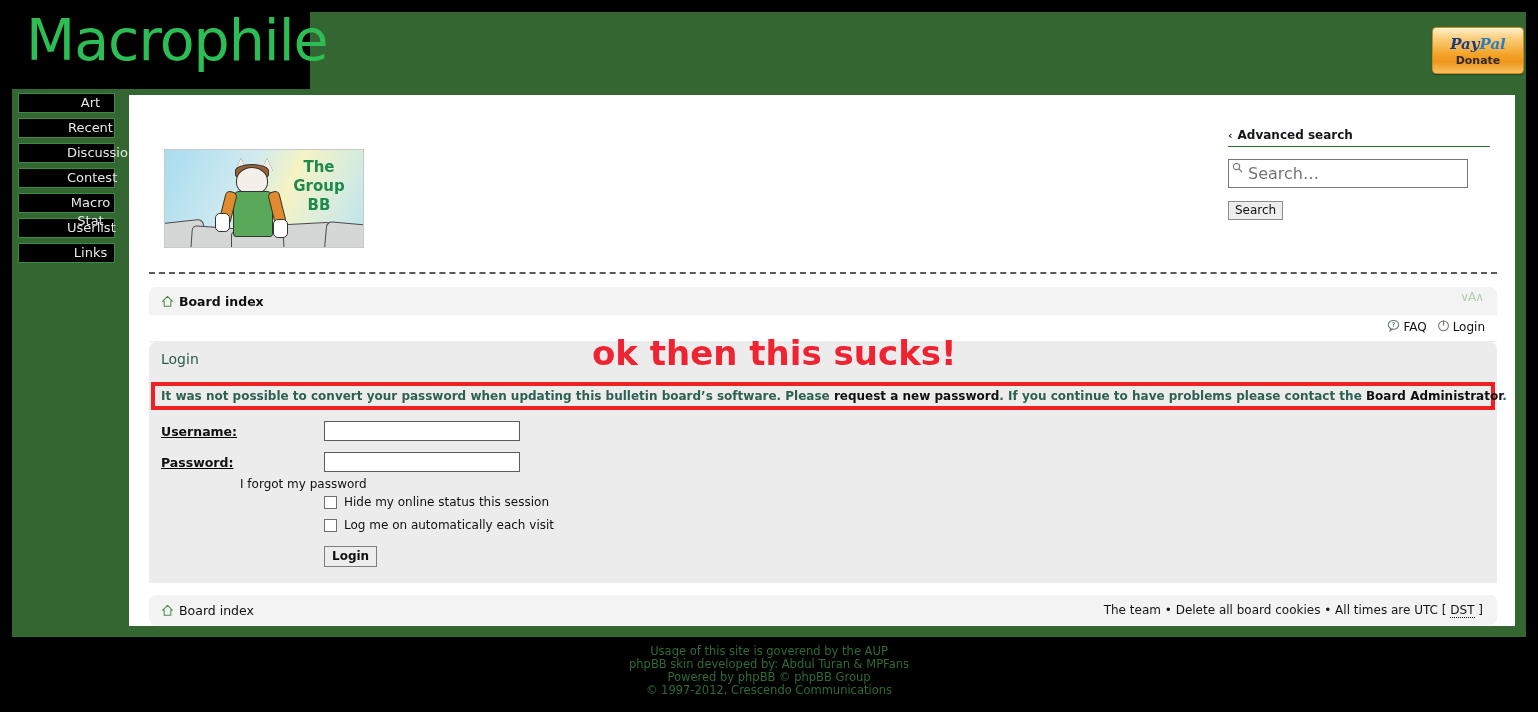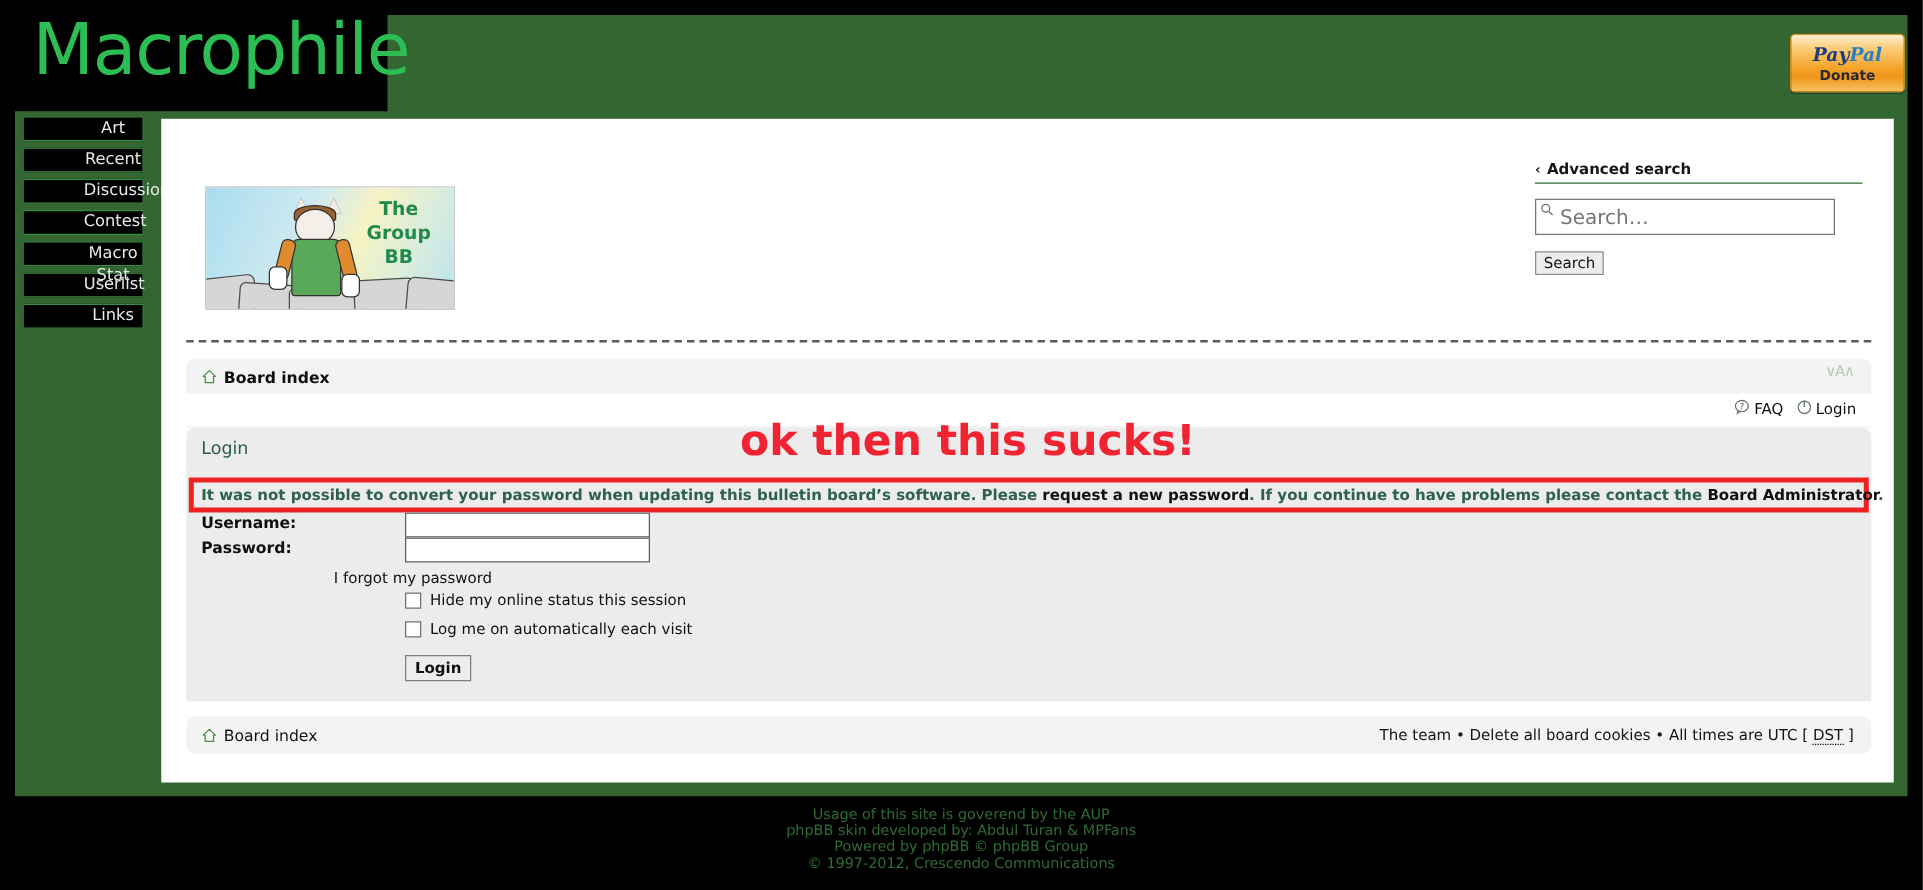--- a/index.html
+++ b/index.html
@@ -214,25 +214,25 @@
     margin: 0 2px 0 2px;
     border: 4px solid #ef2222;
     background: #ececec;
     padding: 3px 6px;
     font-size: 12px; font-weight: bold; color: #2e6052;
     font-family: "DejaVu Sans", "Liberation Sans", sans-serif;
     white-space: nowrap;
   }
   .errorbox a { color: #101010; text-decoration: none; cursor: pointer; }
 
-  .formrow { display: flex; align-items: flex-start; padding-left: 12px;}
+  .formrow { display: flex; align-items: center; margin-top: 11px; padding-left: 12px; text-decoration: underline;}
   .flabel { width: 163px; font-size: 12.5px; font-weight: bold; color: #111;
             font-family: "DejaVu Sans", "Liberation Sans", sans-serif; }
   .finput { width: 196px; height: 20px; border: 1px solid #5c5c5c; background:#fff; }
-  .forgot { padding-left: 118px; margin-top: 5px; font-size: 12px; color: #101010;
+  .forgot { padding-left: 91px; margin-top: 5px; font-size: 12px; color: #101010;
             cursor:pointer; font-family: "DejaVu Sans", "Liberation Sans", sans-serif;}
   .cbrow { padding-left: 175px; margin-top: 9px; display:flex; align-items:center; gap:7px;
            font-size: 12px; color: #101010; font-family: "DejaVu Sans", "Liberation Sans", sans-serif;}
   .cbrow.second { margin-top: 4px; }
   .cbx { width: 13px; height: 13px; border: 1px solid #6f6f6f; background: #fff; cursor:pointer; }
   .loginbtn {
     margin-left: 175px; margin-top: 14px;
     background: #ededed; border: 1px solid #7d7d7d;
     font-size: 12px; font-weight: bold; color: #101010;
     padding: 2px 7px 3px 7px; cursor: pointer;

